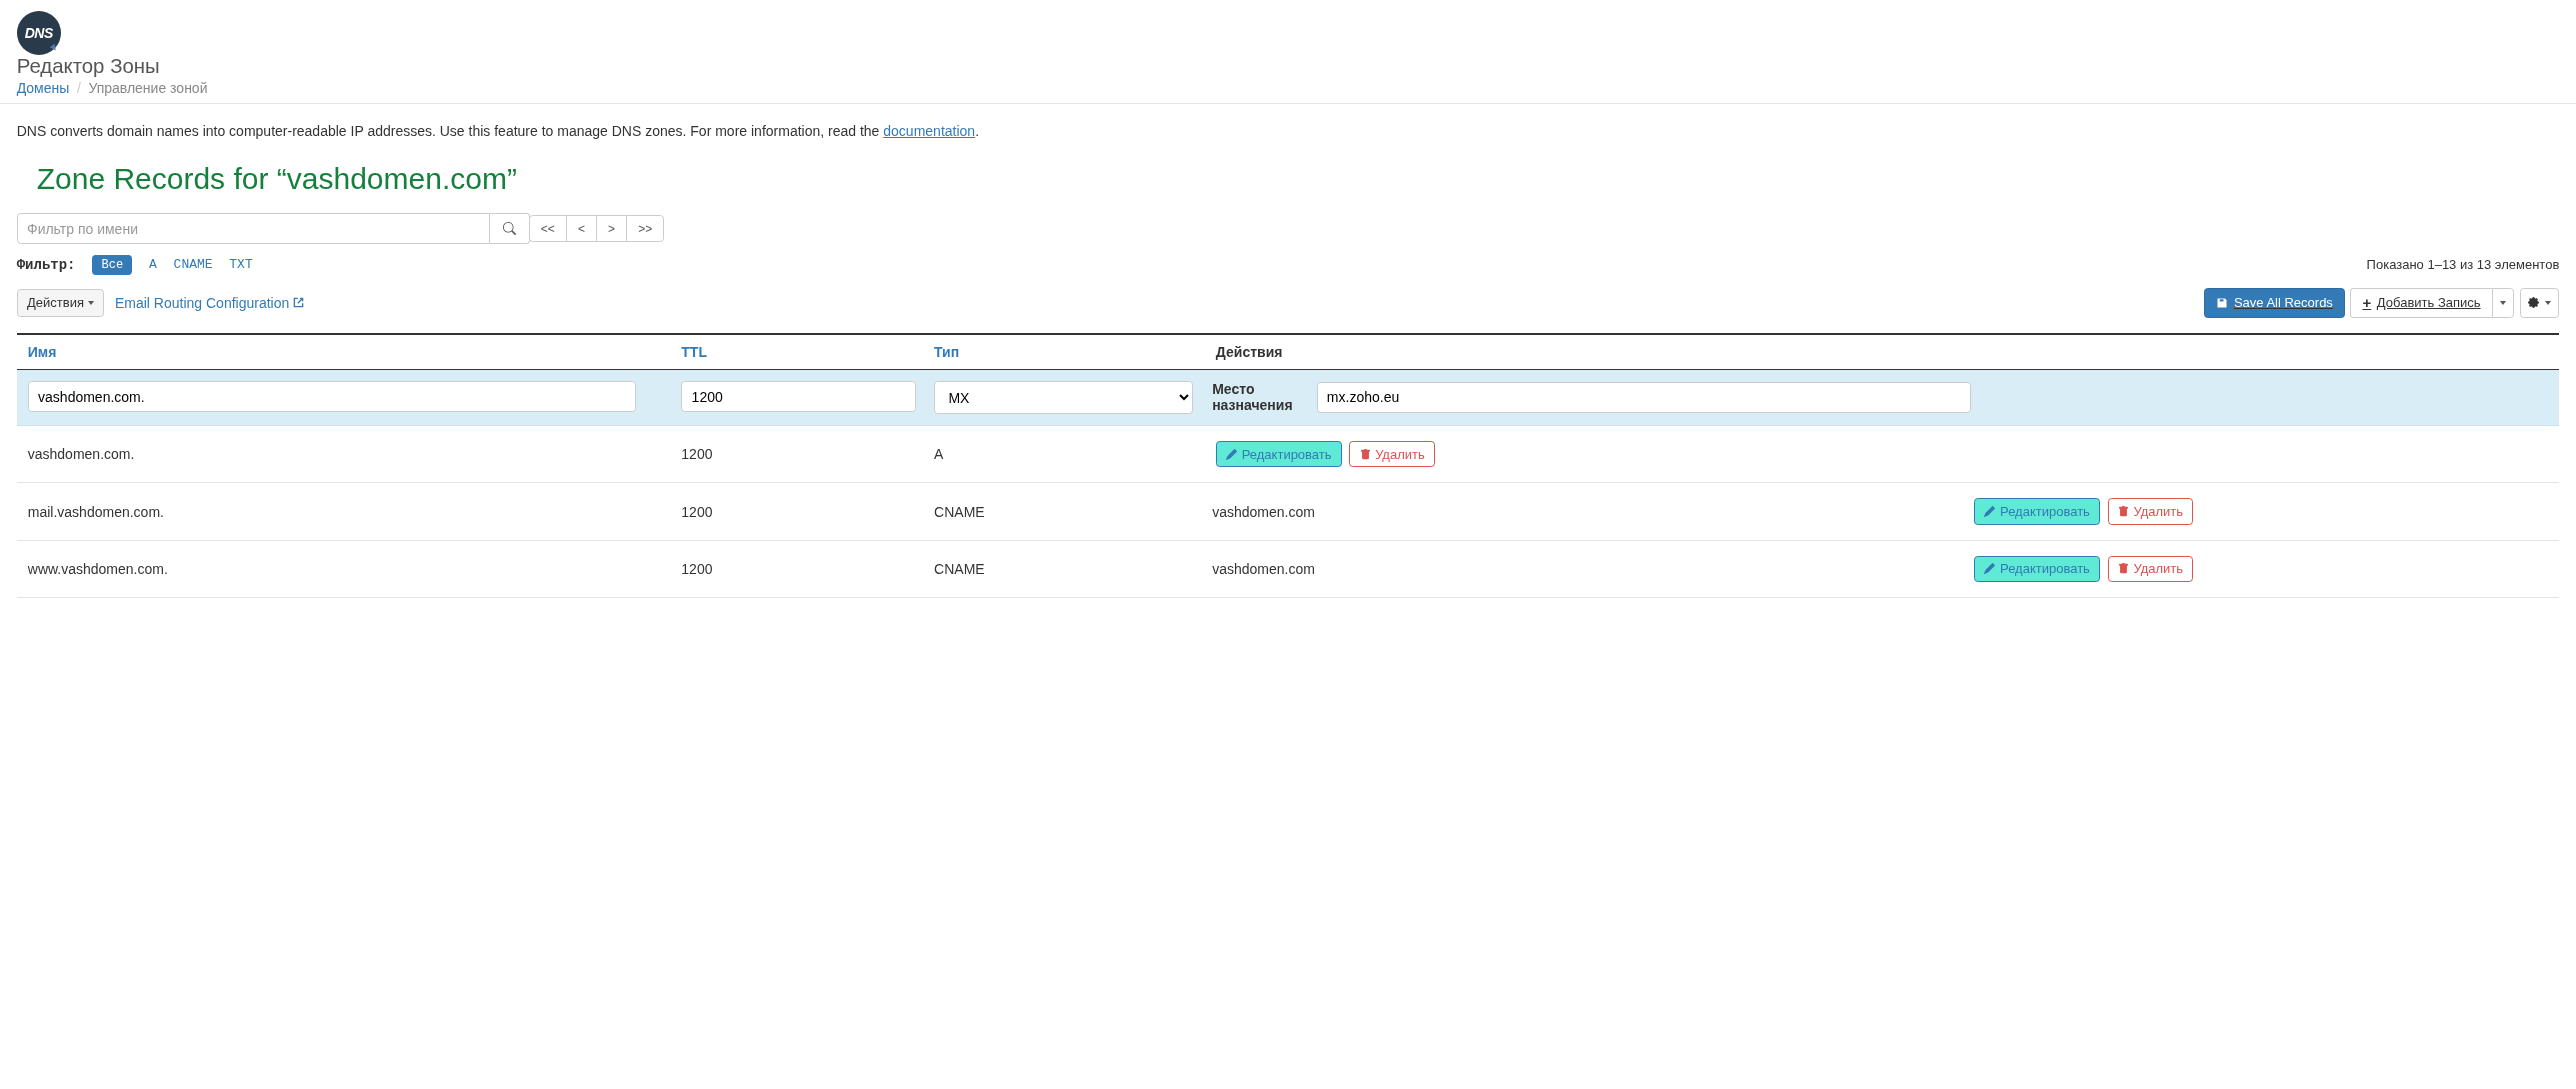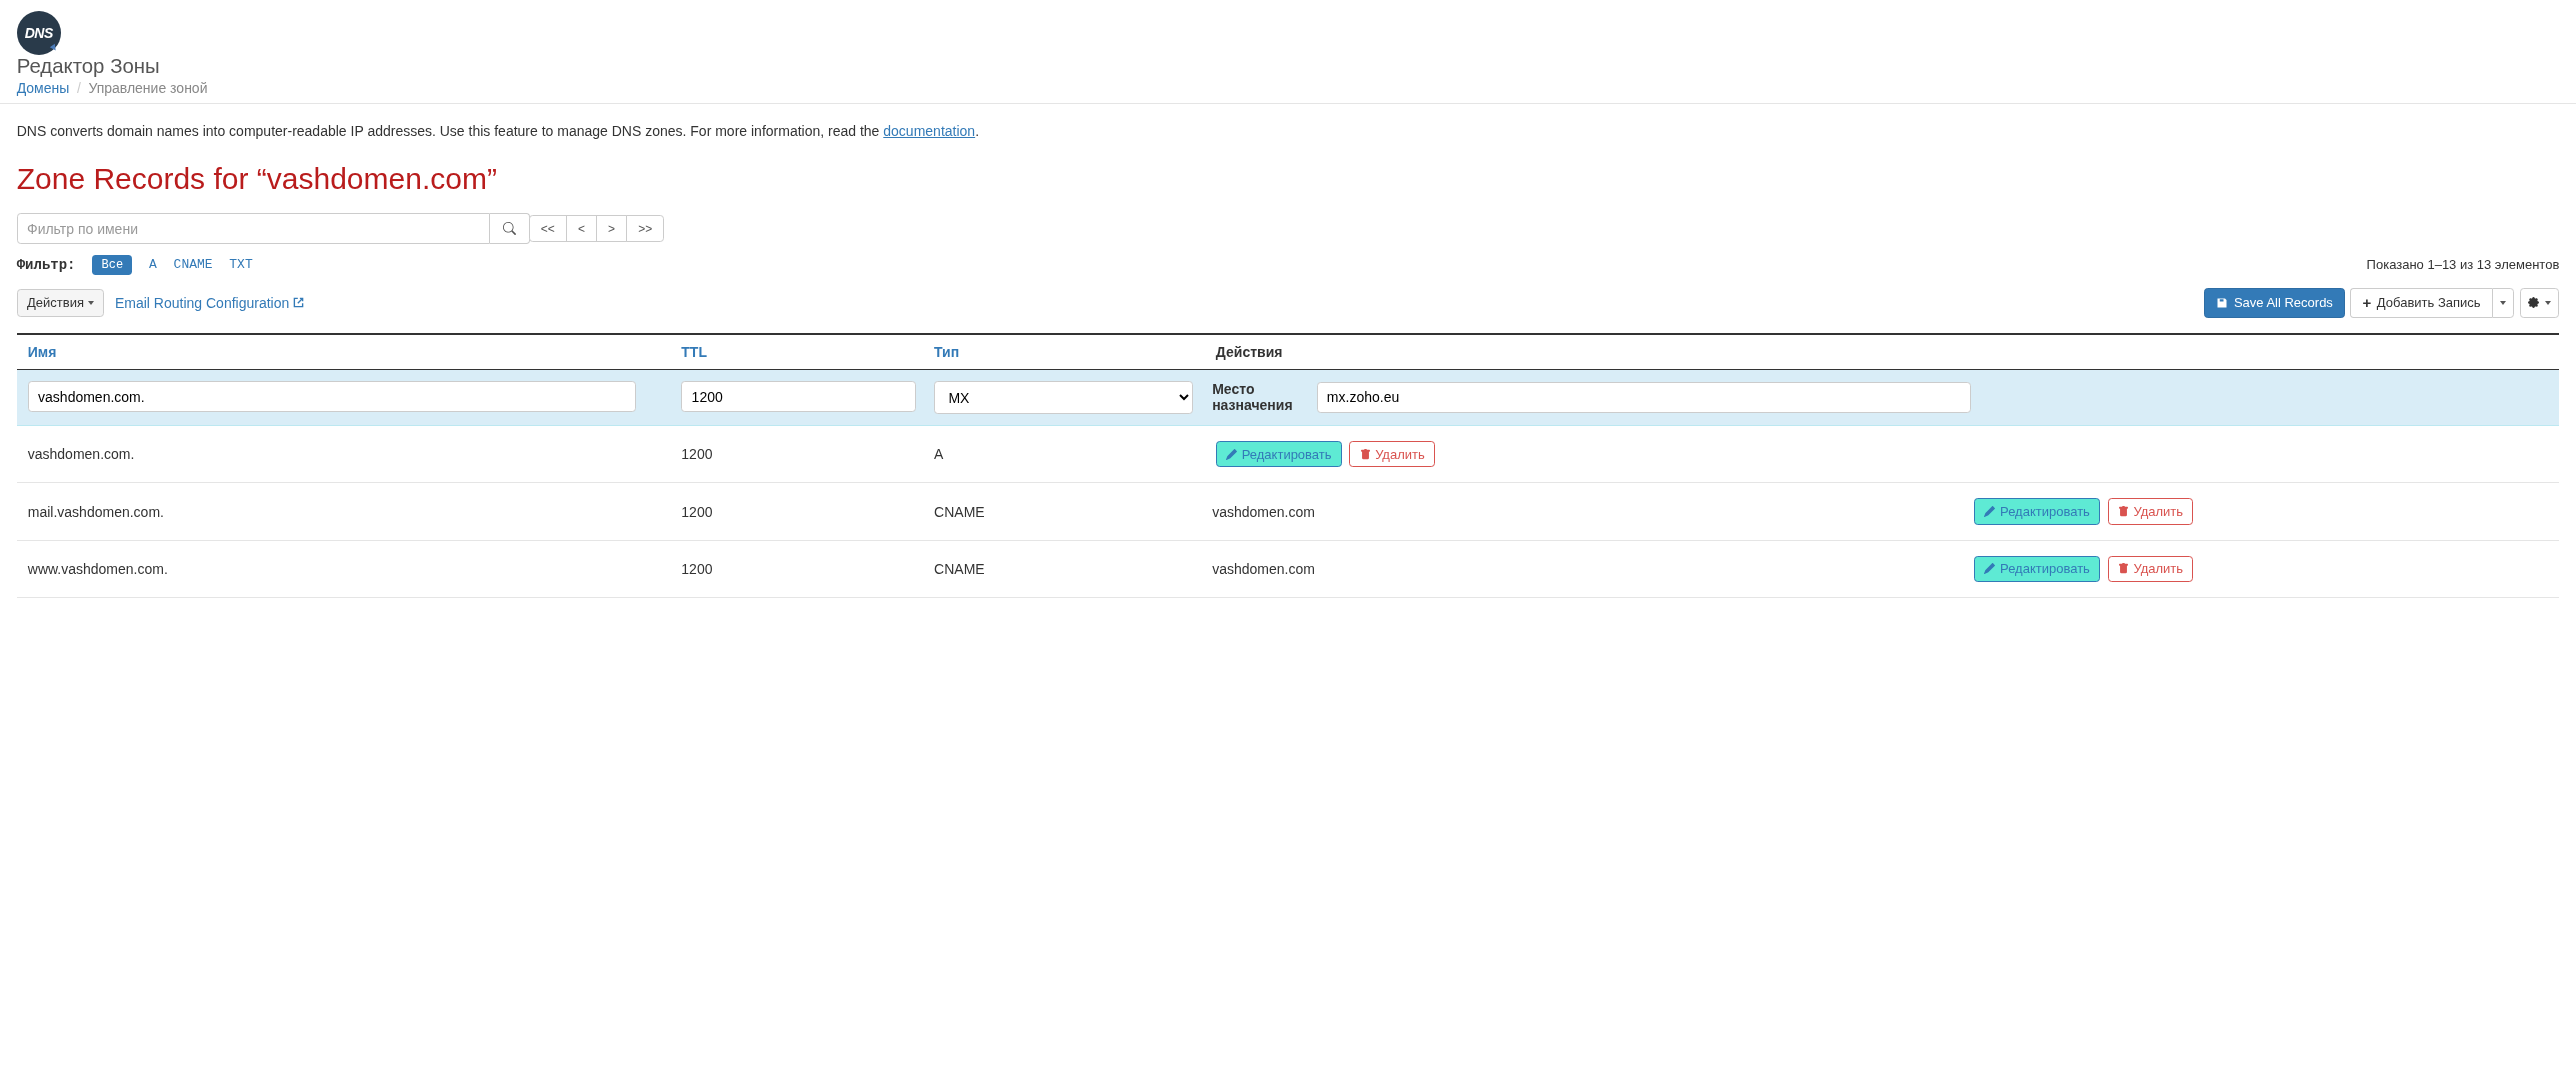--- a/index.html
+++ b/index.html
@@ -11,21 +11,21 @@
     .logo-arrow { position: absolute; bottom: 3.7px; right: 3.7px; width: 0; height: 0; border-left: 3.7px solid transparent; border-right: 3.7px solid transparent; border-top: 6.5px solid #4a7ab8; transform: rotate(-35deg);}
     .header-text h1 { font-size: 20.4px; font-weight: 400; color: #555; margin-bottom: 1.9px;}
     .breadcrumb { font-size: 14px; color: #888; }
     .breadcrumb a { color: #337ab7; text-decoration: none; }
     .breadcrumb-sep { margin: 0 3.7px; color: #ccc; }
     
     .content { padding: 16.7px; }
     .intro { font-size: 14px; color: #333; line-height: 1.5; margin-bottom: 20.4px; }
     .intro a { color: #337ab7; text-decoration: underline; }
     
-    .zone-title { font-size: 30px; font-weight: 300; color: #b91c1c; margin-bottom: 16.7px; }
+    .zone-title { font-size: 30px; font-weight: 300; color: #15803d; margin-bottom: 16.7px; margin-left: 20px; }
     
     .toolbar-row { display: flex; align-items: center; justify-content: flex-start; margin-bottom: 11px; }
     .filter-group { display: flex; }
     .filter-input { width: 473px; padding: 6.5px 9.3px; font-size: 14px; border: 0.9px solid #ccc; border-radius: 3.7px 0 0 3.7px; outline: none; color: #555; }
     .filter-input::placeholder { color: #999; }
     .search-btn { border: 0.9px solid #ccc; border-left: none; background: #fff; padding: 0 13px; border-radius: 0 3.7px 3.7px 0; cursor: pointer; display:flex; align-items:center;}
     .search-btn svg { width: 13px; height: 13px; fill: #555;}
     
     .pager { display: flex; }
     .pager button { border: 0.9px solid #ccc; background: #fff; padding: 5.6px 11px; font-size: 12px; color: #555; cursor: pointer; margin-left: -0.9px; }
@@ -39,21 +39,21 @@
     .filter-link { color: #337ab7; text-decoration: none; font-size: 13px;}
     .count-text { font-size: 13px; color: #333;}
     
     .actions-row { display: flex; align-items: center; justify-content: space-between; margin-bottom: 15px; }
     .actions-left { display: flex; align-items: center; gap: 11px;}
     .dropdown-btn { border: 0.9px solid #ccc; background: #f5f5f5; padding: 5.6px 9.3px; font-size: 13px; border-radius: 3.7px; cursor: pointer; display: inline-flex; align-items: center; gap: 3.7px; color:#333;}
     .caret { width: 0; height: 0; border-left: 3.7px solid transparent; border-right: 3.7px solid transparent; border-top: 4.6px solid #555; display: inline-block;}
     .email-link { color: #337ab7; font-size: 14px; text-decoration: none; display: inline-flex; align-items: center; gap: 3.7px;}
     .ext-icon { width: 11px; height: 11px; fill: #337ab7; }
     
-    .actions-right { display: flex; gap: 5.6px; align-items: stretch; }
+    .actions-right { display: flex; gap: 5.6px; align-items: stretch; text-decoration: underline; }
     .btn-primary { background: #337ab7; color: #fff; border: 0.9px solid #2e6da4; padding: 6.5px 11px; border-radius: 3.7px; cursor: pointer; font-size: 13px; display:inline-flex; align-items:center; gap:5.6px;}
     .btn-default { background: #fff; border: 0.9px solid #ccc; padding: 6.5px 11px; border-radius: 3.7px; cursor: pointer; font-size: 13px; color:#333; display:inline-flex; align-items:center; gap:5.6px;}
     .btn-group { display: flex; }
     .btn-group .btn-default:first-child { border-radius: 3.7px 0 0 3.7px; border-right: none;}
     .btn-group .btn-default:last-child { border-radius: 0 3.7px 3.7px 0; padding: 6.5px 7.4px;}
     .gear-btn { padding: 6.5px 7.4px !important; }
     
     .records-table { width: 100%; border-top: 2.8px solid #333;}
     .records-header { display: flex; padding: 9.3px 7.4px; font-weight: 700; font-size: 14px;}
     .col-name { width: 26%; padding-left: 3.7px;}

